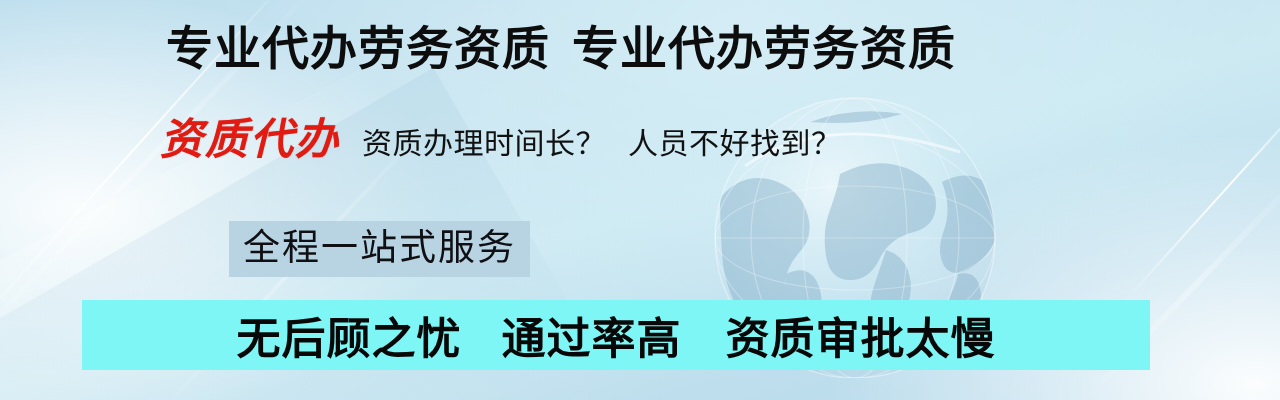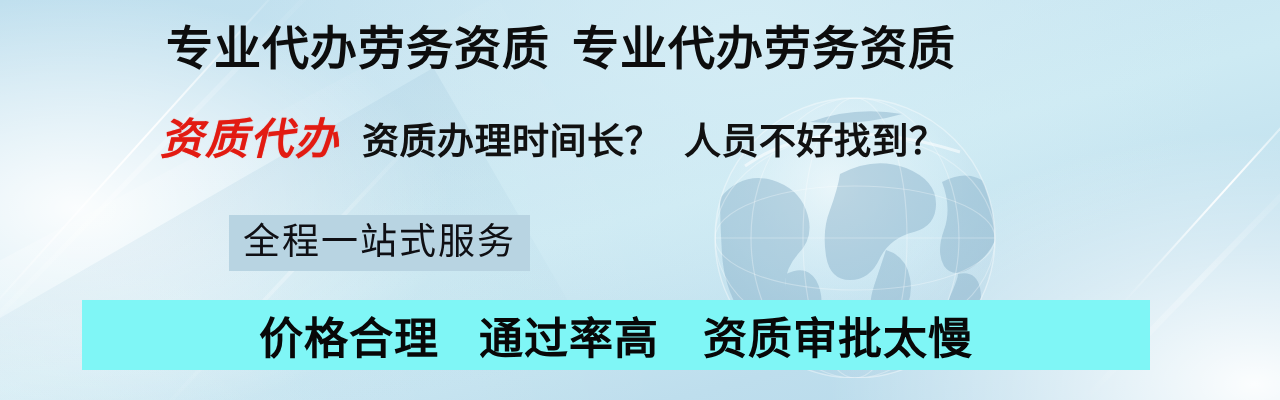--- a/index.html
+++ b/index.html
@@ -90,33 +90,33 @@
     font-size: 43px;
     line-height: 52px;
     font-weight: 700;
     font-style: italic;
     color: #e21b12;
     letter-spacing: 2px;
     margin-right: 22px;
     text-shadow: 0 0 1px rgba(226,27,18,0.5);
   }
   .question {
-    font-size: 37px;
+    font-size: 30px;
     line-height: 52px;
-    font-weight: 700;
+    font-weight: 400;
     color: #111111;
     letter-spacing: 0.5px;
     text-align: right;
   }
   .question + .question { margin-left: 22px; }
 
   
   #row-service {
     left: 229px;
-    top: 215px;
+    top: 221px;
   }
   #service-text {
     display: inline-block;
     padding: 5px 14px 7px 14px;
     background: #b8d4e2;
     font-family: "Liberation Serif", "DejaVu Serif", serif;
     font-size: 37px;
     line-height: 44px;
     font-weight: 400;
     color: #0f0f14;
@@ -210,19 +210,19 @@
     <span class="question">资质办理时间长？</span>
     <span class="question">人员不好找到？</span>
   </div>
 
   <div class="line" id="row-service">
     <span id="service-text">全程一站式服务</span>
   </div>
 
   <div id="cyan-bar">
     <div id="cyan-text">
-      <span class="seg">价格合理</span>
+      <span class="seg">无后顾之忧</span>
       <span class="seg">通过率高</span>
       <span class="seg wide">资质审批太慢</span>
     </div>
   </div>
 
 </div>
 
 </body></html>

